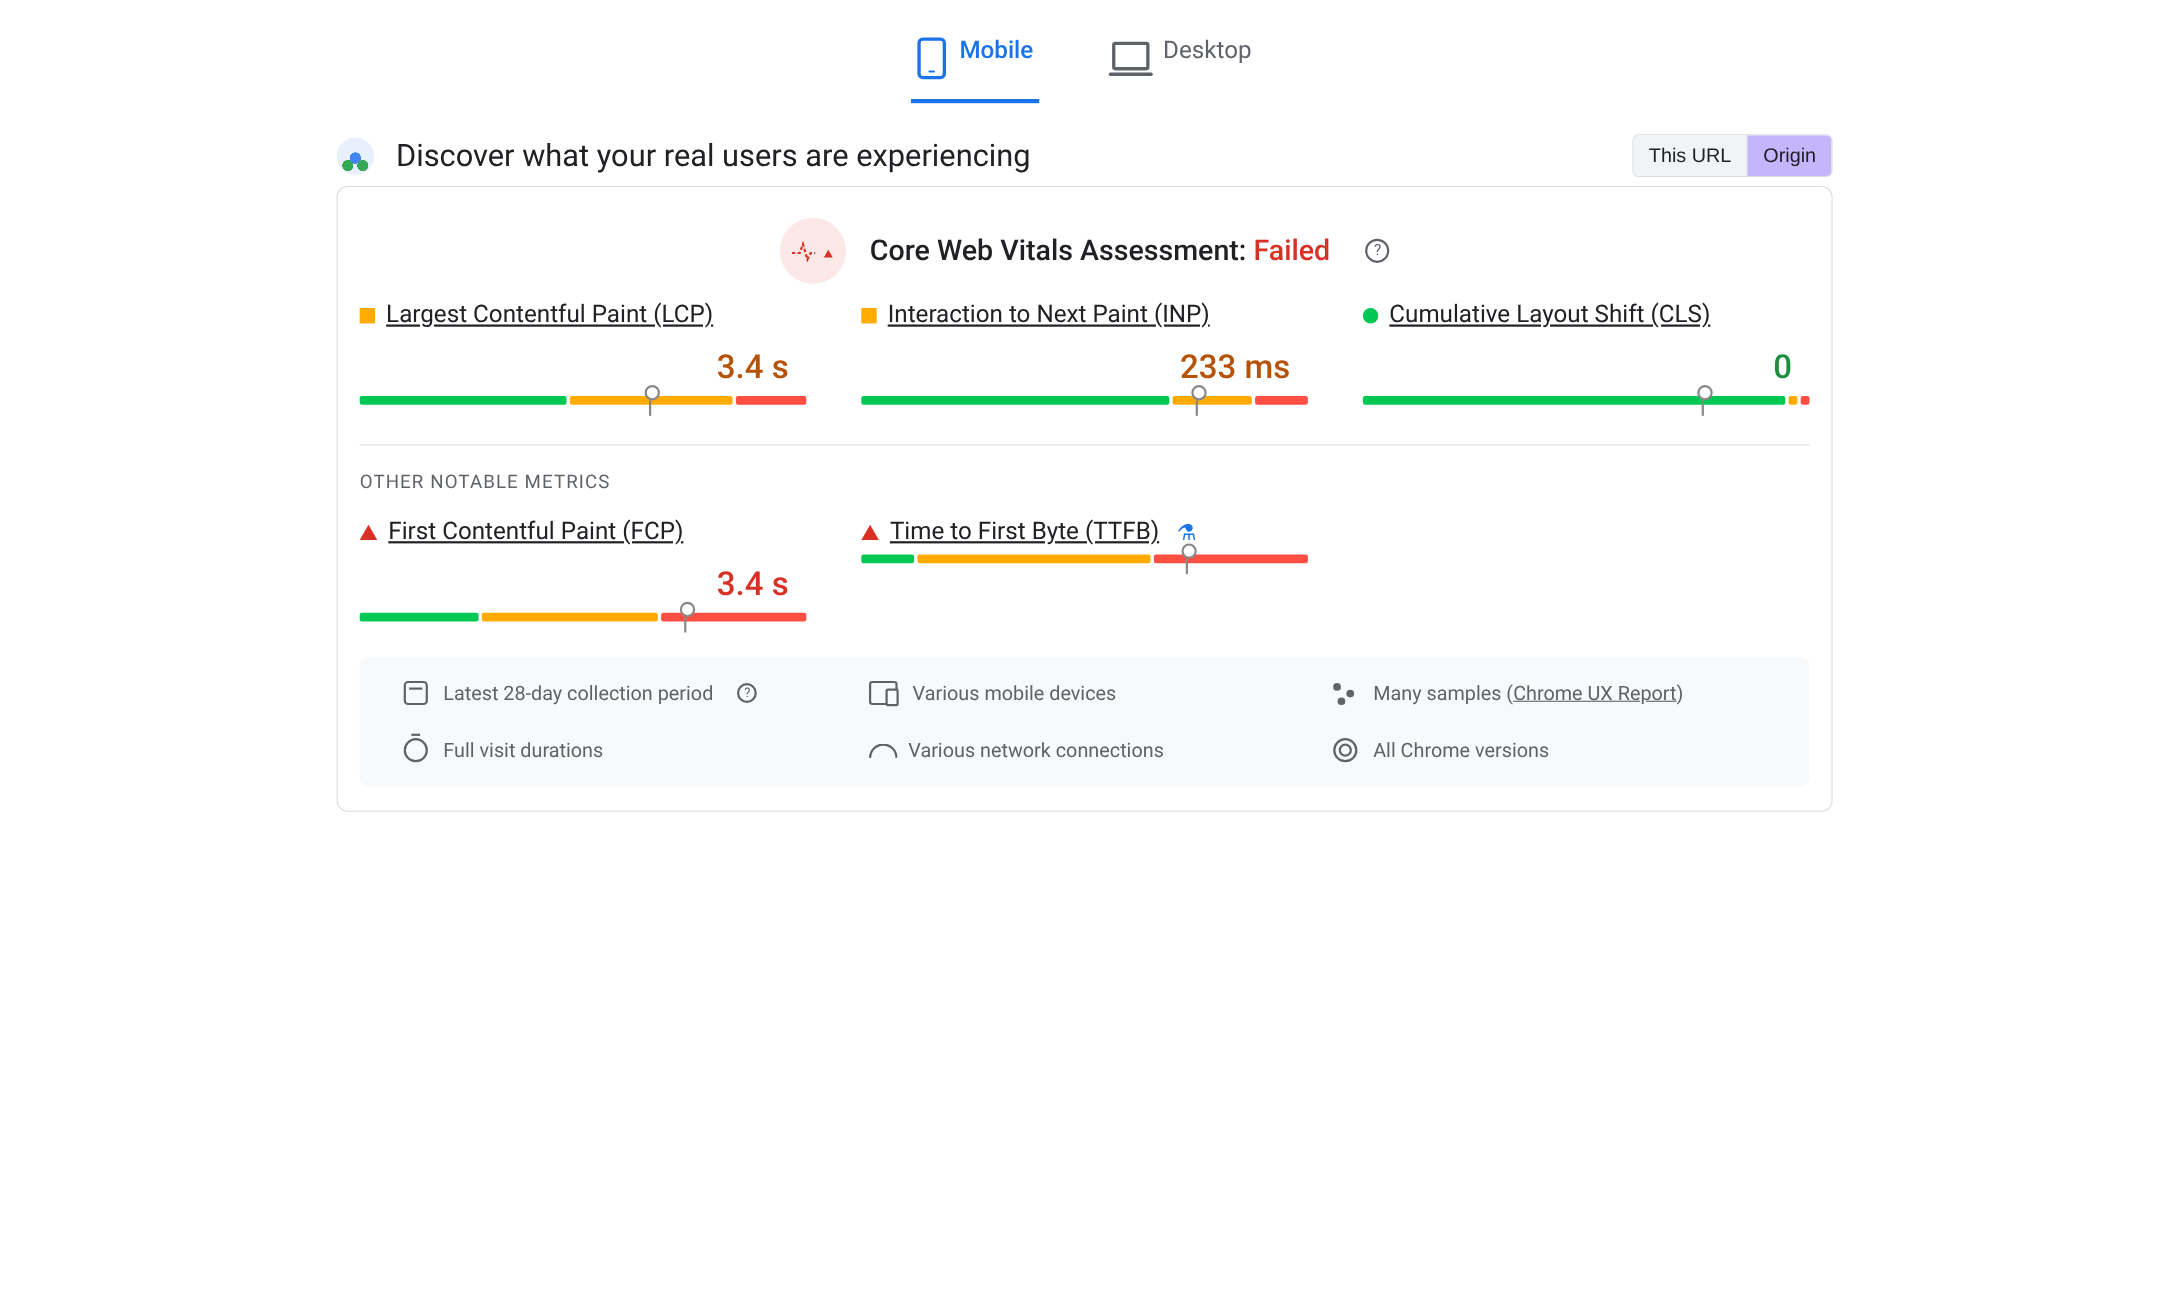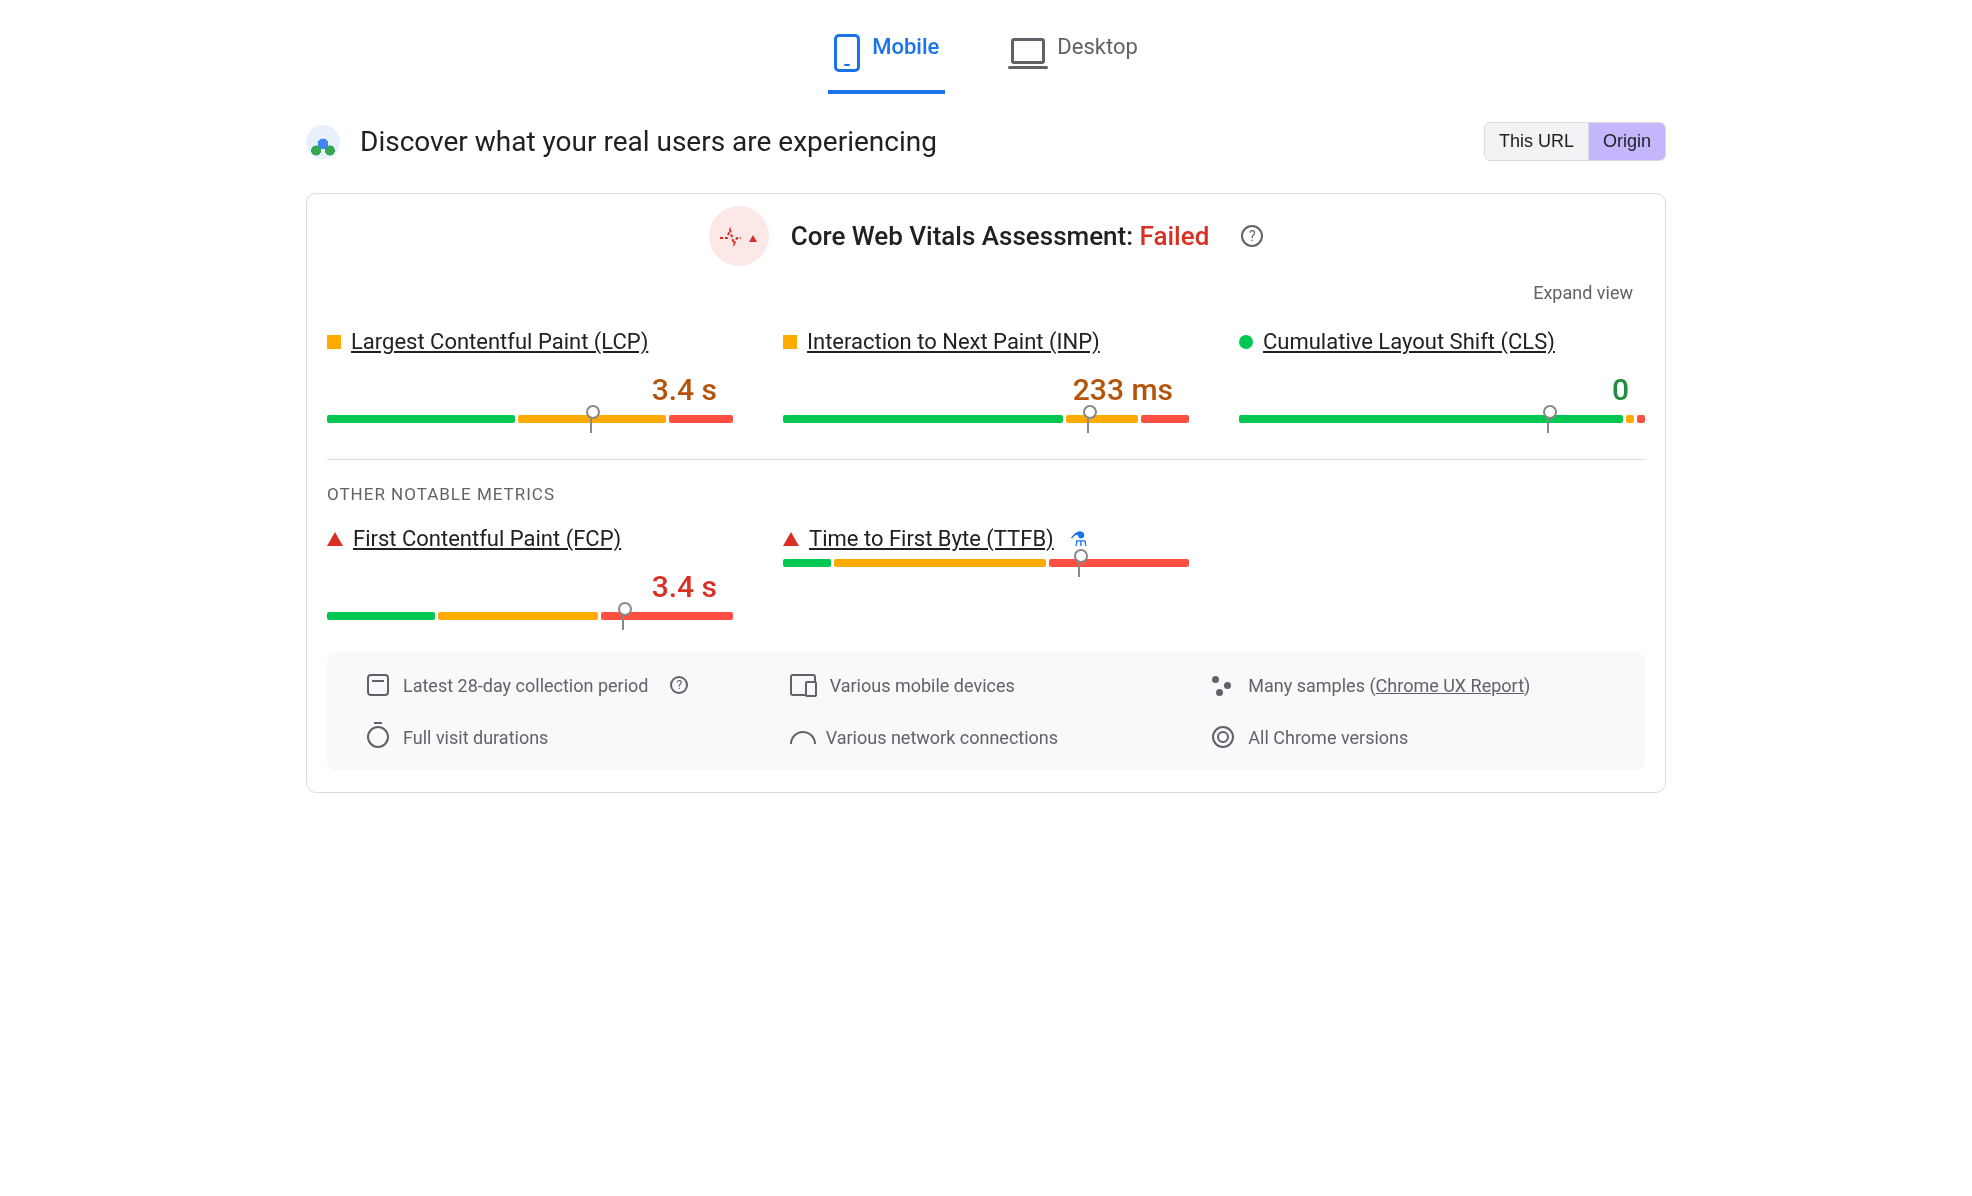--- a/index.html
+++ b/index.html
@@ -41,21 +41,21 @@
   .headrow{display:flex;align-items:center;justify-content:space-between;margin-top:28px;}
   .headrow .left{display:flex;align-items:center;gap:20px;}
   .logo{width:34px;height:34px;border-radius:50%;background:radial-gradient(circle at 50% 55%, #4285f4 0 20%, transparent 21%),radial-gradient(circle at 30% 75%, #34a853 0 14%, transparent 15%),radial-gradient(circle at 70% 75%, #34a853 0 14%, transparent 15%),#e8f0fe;}
   .title{font-size:28px;}
   .seg{display:flex;border:1px solid var(--border);border-radius:6px;overflow:hidden;}
   .seg button{border:none;background:#c4b5fd;padding:8px 14px;font-size:18px;color:var(--text);cursor:pointer;}
   .seg button+button{border-left:1px solid var(--border);}
   .seg button.active{background:#f1f3f4;}
 
   
-  .card{border:1px solid var(--border);border-radius:10px;margin-top:32px;padding:12px 20px 22px;}
+  .card{border:1px solid var(--border);border-radius:10px;margin-top:8px;padding:28px 20px 22px;}
 
   .assess{display:flex;justify-content:center;align-items:center;gap:22px;margin-bottom:16px;}
   .pulse{width:60px;height:60px;border-radius:50%;background:var(--pill);display:flex;align-items:center;justify-content:center;}
   .pulse svg{width:40px;height:22px;}
   .assess-text{font-size:26px;font-weight:500;}
   .assess-text .status{color:var(--red);}
   .help{width:22px;height:22px;border:2px solid var(--muted);border-radius:50%;display:inline-flex;align-items:center;justify-content:center;font-size:14px;color:var(--muted);margin-left:10px;}
 
   .expand{display:flex;justify-content:flex-end;color:var(--muted);font-size:18px;padding-right:12px;margin-bottom:26px;}
   .expand span{cursor:pointer;}
@@ -140,23 +140,20 @@
             <path d="M1 12 h7 l3 -8 l4 14 l3 -6 h4" fill="none" stroke="#d93025" stroke-width="2" stroke-dasharray="3 2"></path>
             <path d="M30 16 l4 -7 l4 7 z" fill="#d93025"></path>
           </svg>
       </span>
       <span class="assess-text">
         <span>Core Web Vitals Assessment: </span><span class="status">Failed</span>
       </span>
       <span class="help">?</span>
     </div>
 
-    <div class="expand">
-        <span>Expand view</span>
-      </div>
 
     <div class="metrics">
       <div class="metric">
         <div class="m-head">
           <span class="sq orange"></span>
           <span class="m-name">Largest Contentful Paint (LCP)</span>
         </div>
         <div class="m-val amber">3.4 s</div>
         <div class="bar">
             <span class="seg-b g" style="width:47%"></span>

